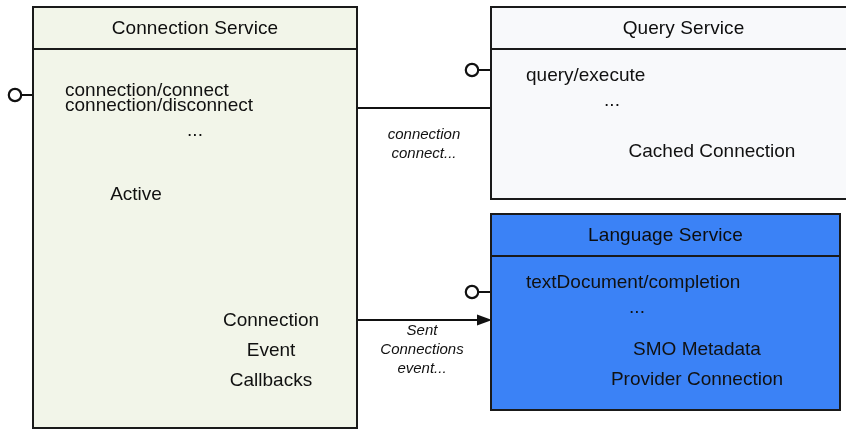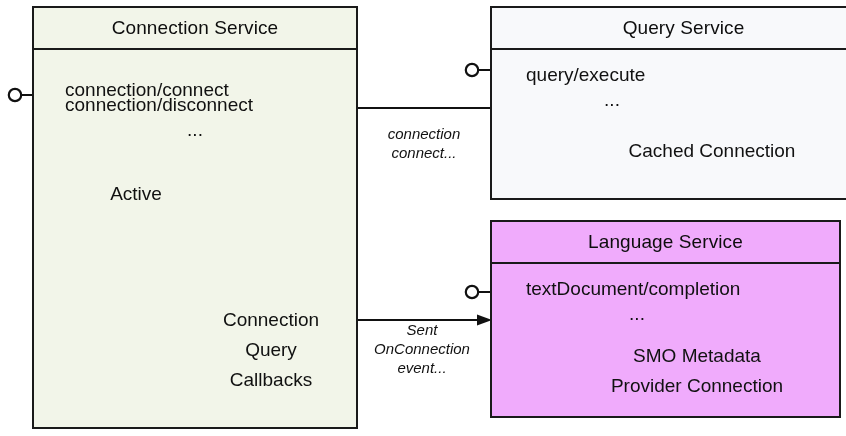--- a/index.html
+++ b/index.html
@@ -33,23 +33,23 @@
     left: 32px; top: 6px;
     width: 326px; height: 423px;
     background: #f2f5e9;
   }
   .comp-query {
     left: 490px; top: 6px;
     width: 387px; height: 194px;
     background: #f8f9fb;
   }
   .comp-lang {
-    left: 490px; top: 220px;
+    left: 490px; top: 213px;
     width: 351px; height: 198px;
-    background: #f0abfc;
+    background: #3b82f6;
   }
 
   .comp-header {
     height: 40px;
     border-bottom: 2px solid #1a1a1a;
     display: flex;
     align-items: center;
     justify-content: center;
     font-weight: normal;
     font-size: 19px;
@@ -173,21 +173,21 @@
   <div class="component comp-conn">
     <div class="comp-header">Connection Service</div>
     <div class="comp-body">
       <div class="iface-line" style="left:31px; top:29px;">connection/connect</div>
       <div class="iface-line" style="left:31px; top:44px;">connection/disconnect</div>
       <div class="ellipsis" style="left:0; top:69px; width:322px;">...</div>
 
       <div class="stack-label" style="left:12px; top:132px; width:180px;">Active</div>
 
       <div class="stack-label" style="left:152px; top:258px; width:170px;">Connection</div>
-      <div class="stack-label" style="left:152px; top:288px; width:170px;">Query</div>
+      <div class="stack-label" style="left:152px; top:288px; width:170px;">Event</div>
       <div class="stack-label" style="left:152px; top:318px; width:170px;">Callbacks</div>
     </div>
   </div>
 
   <div class="component comp-query">
     <div class="comp-header">Query Service</div>
     <div class="comp-body">
       <div class="iface-line" style="left:34px; top:14px;">query/execute</div>
       <div class="ellipsis" style="left:0; top:39px; width:240px;">...</div>
       <div class="stack-label" style="left:100px; top:89px; width:240px; text-align:center;">Cached Connection</div>
@@ -204,17 +204,17 @@
     </div>
   </div>
 
   <div class="arrow-label" style="left:365px; top:124px; width:118px;">
     <div>connection</div>
     <div>connect...</div>
   </div>
 
   <div class="arrow-label" style="left:358px; top:320px; width:128px;">
     <div>Sent</div>
-    <div>OnConnection</div>
+    <div>Connections</div>
     <div>event...</div>
   </div>
 
 </div>
 
 </body></html>

